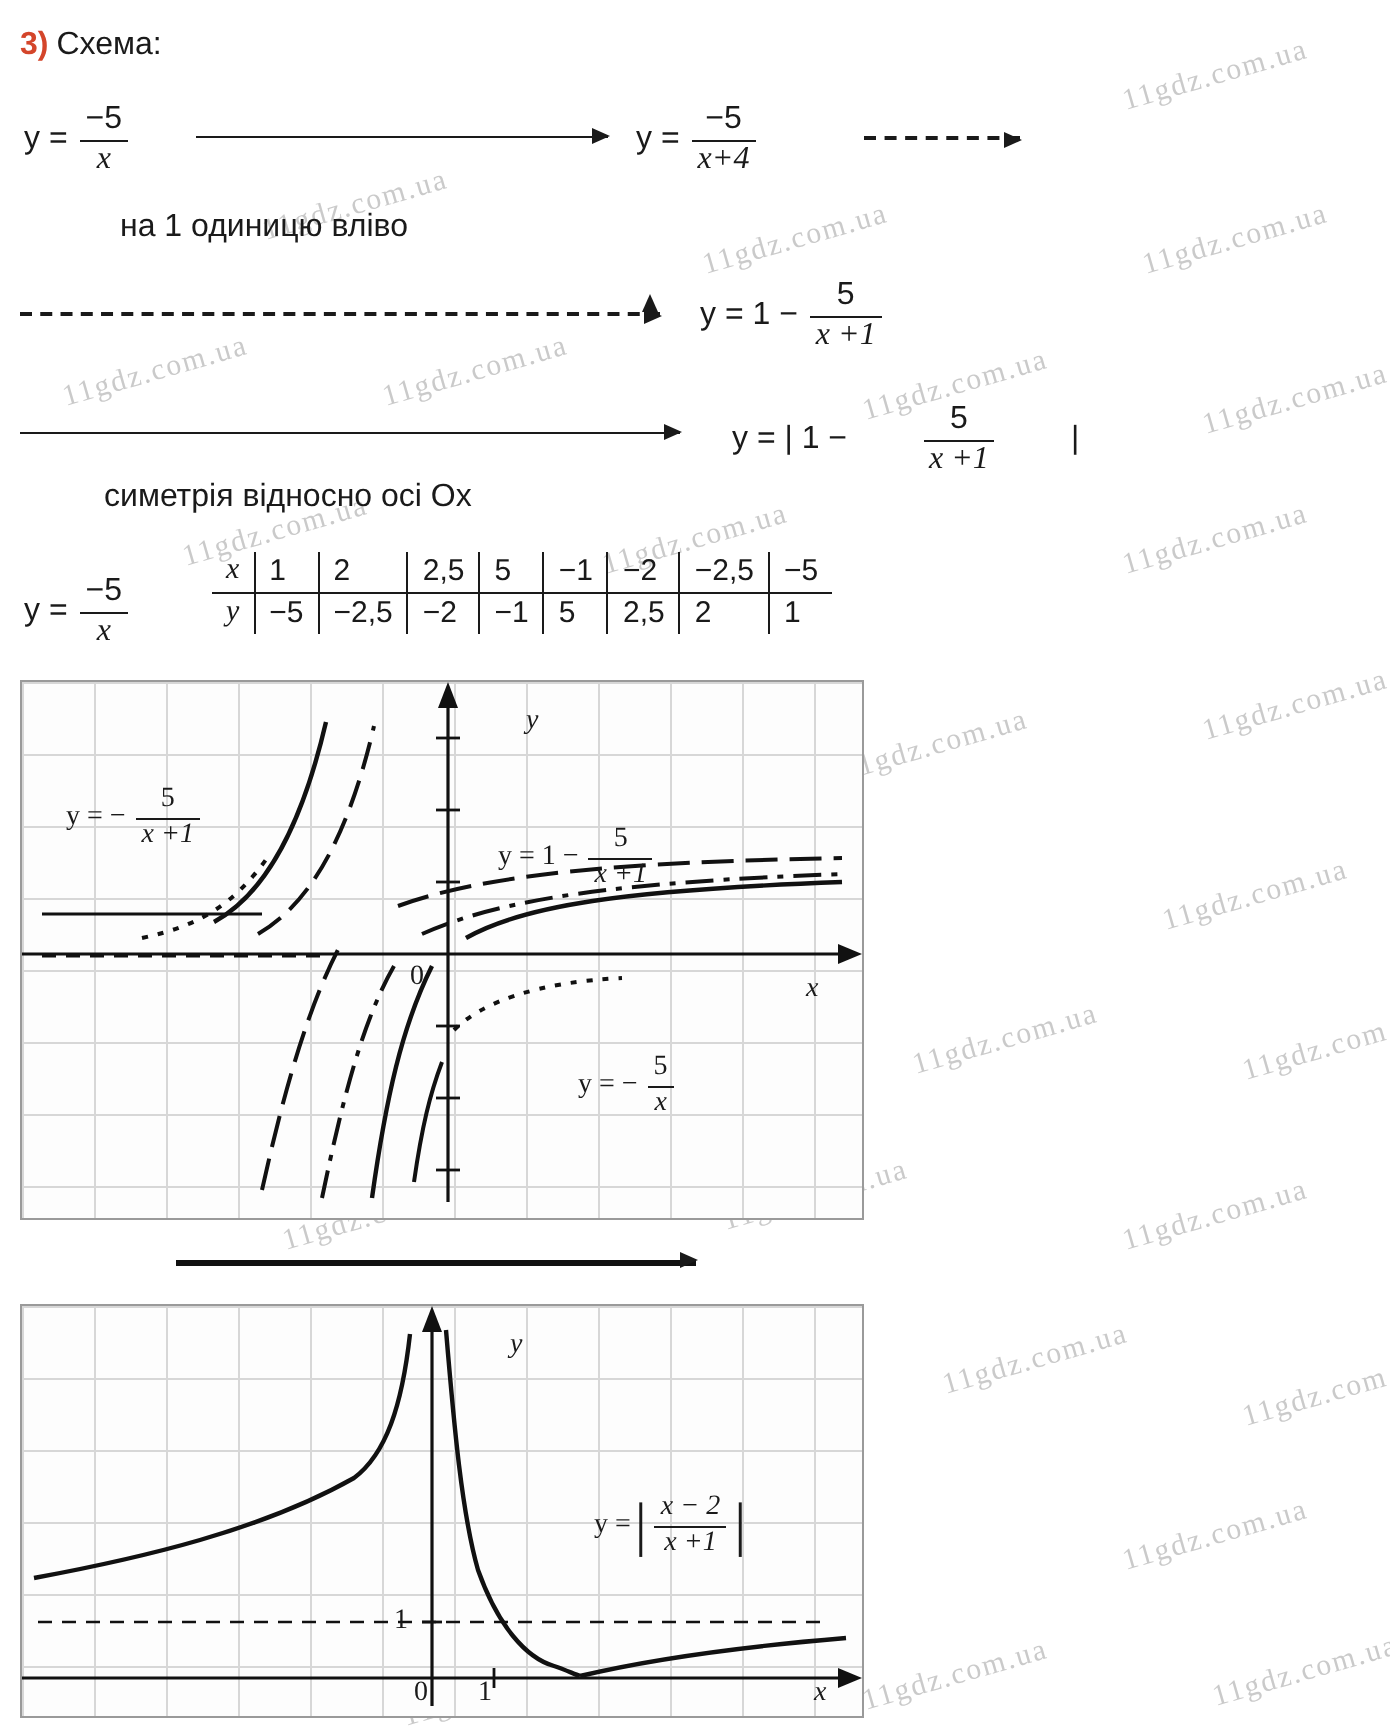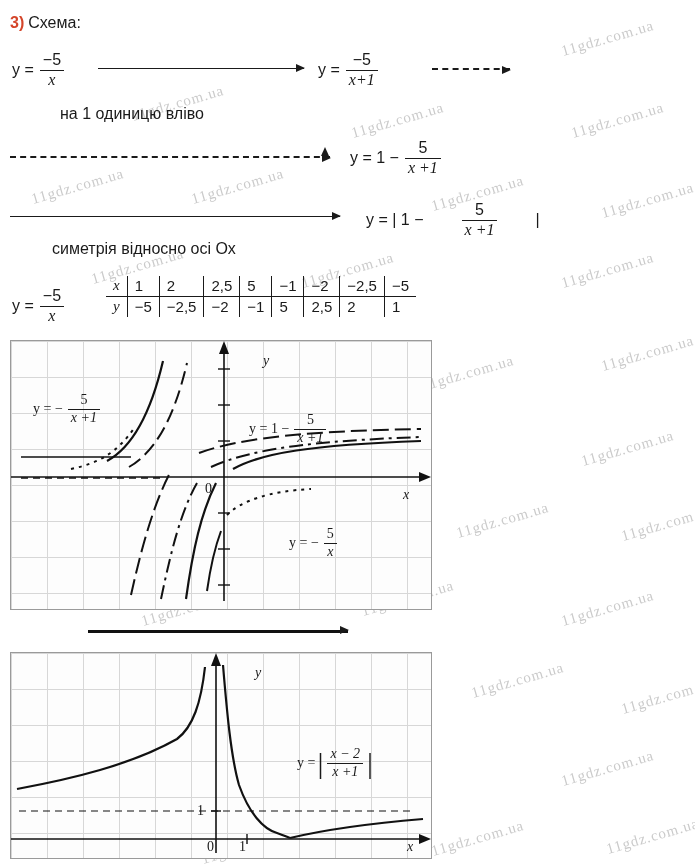--- a/index.html
+++ b/index.html
@@ -201,21 +201,21 @@
     </span>
   </div>
 
   <div class="arrow" style="left:98px; top:68px; width:206px;"></div>
 
   <div class="eq" style="left:318px; top:52px;">
     <span>y =</span>
     <span class="frac">
       <span class="num">−5</span>
       <span class="bar"></span>
-      <span class="den it">x+1</span>
+      <span class="den it">x+4</span>
     </span>
   </div>
 
   <div class="arrow dashed" style="left:432px; top:68px; width:78px;"></div>
 
   <div class="caption" style="left:60px; top:105px;">на 1 одиницю вліво</div>
 
   <div class="arrow dashed" style="left:10px; top:156px; width:320px;"></div>
   <div class="arrow up" style="left:10px; top:156px; width:314px; background:none; border:none;"></div>
 

